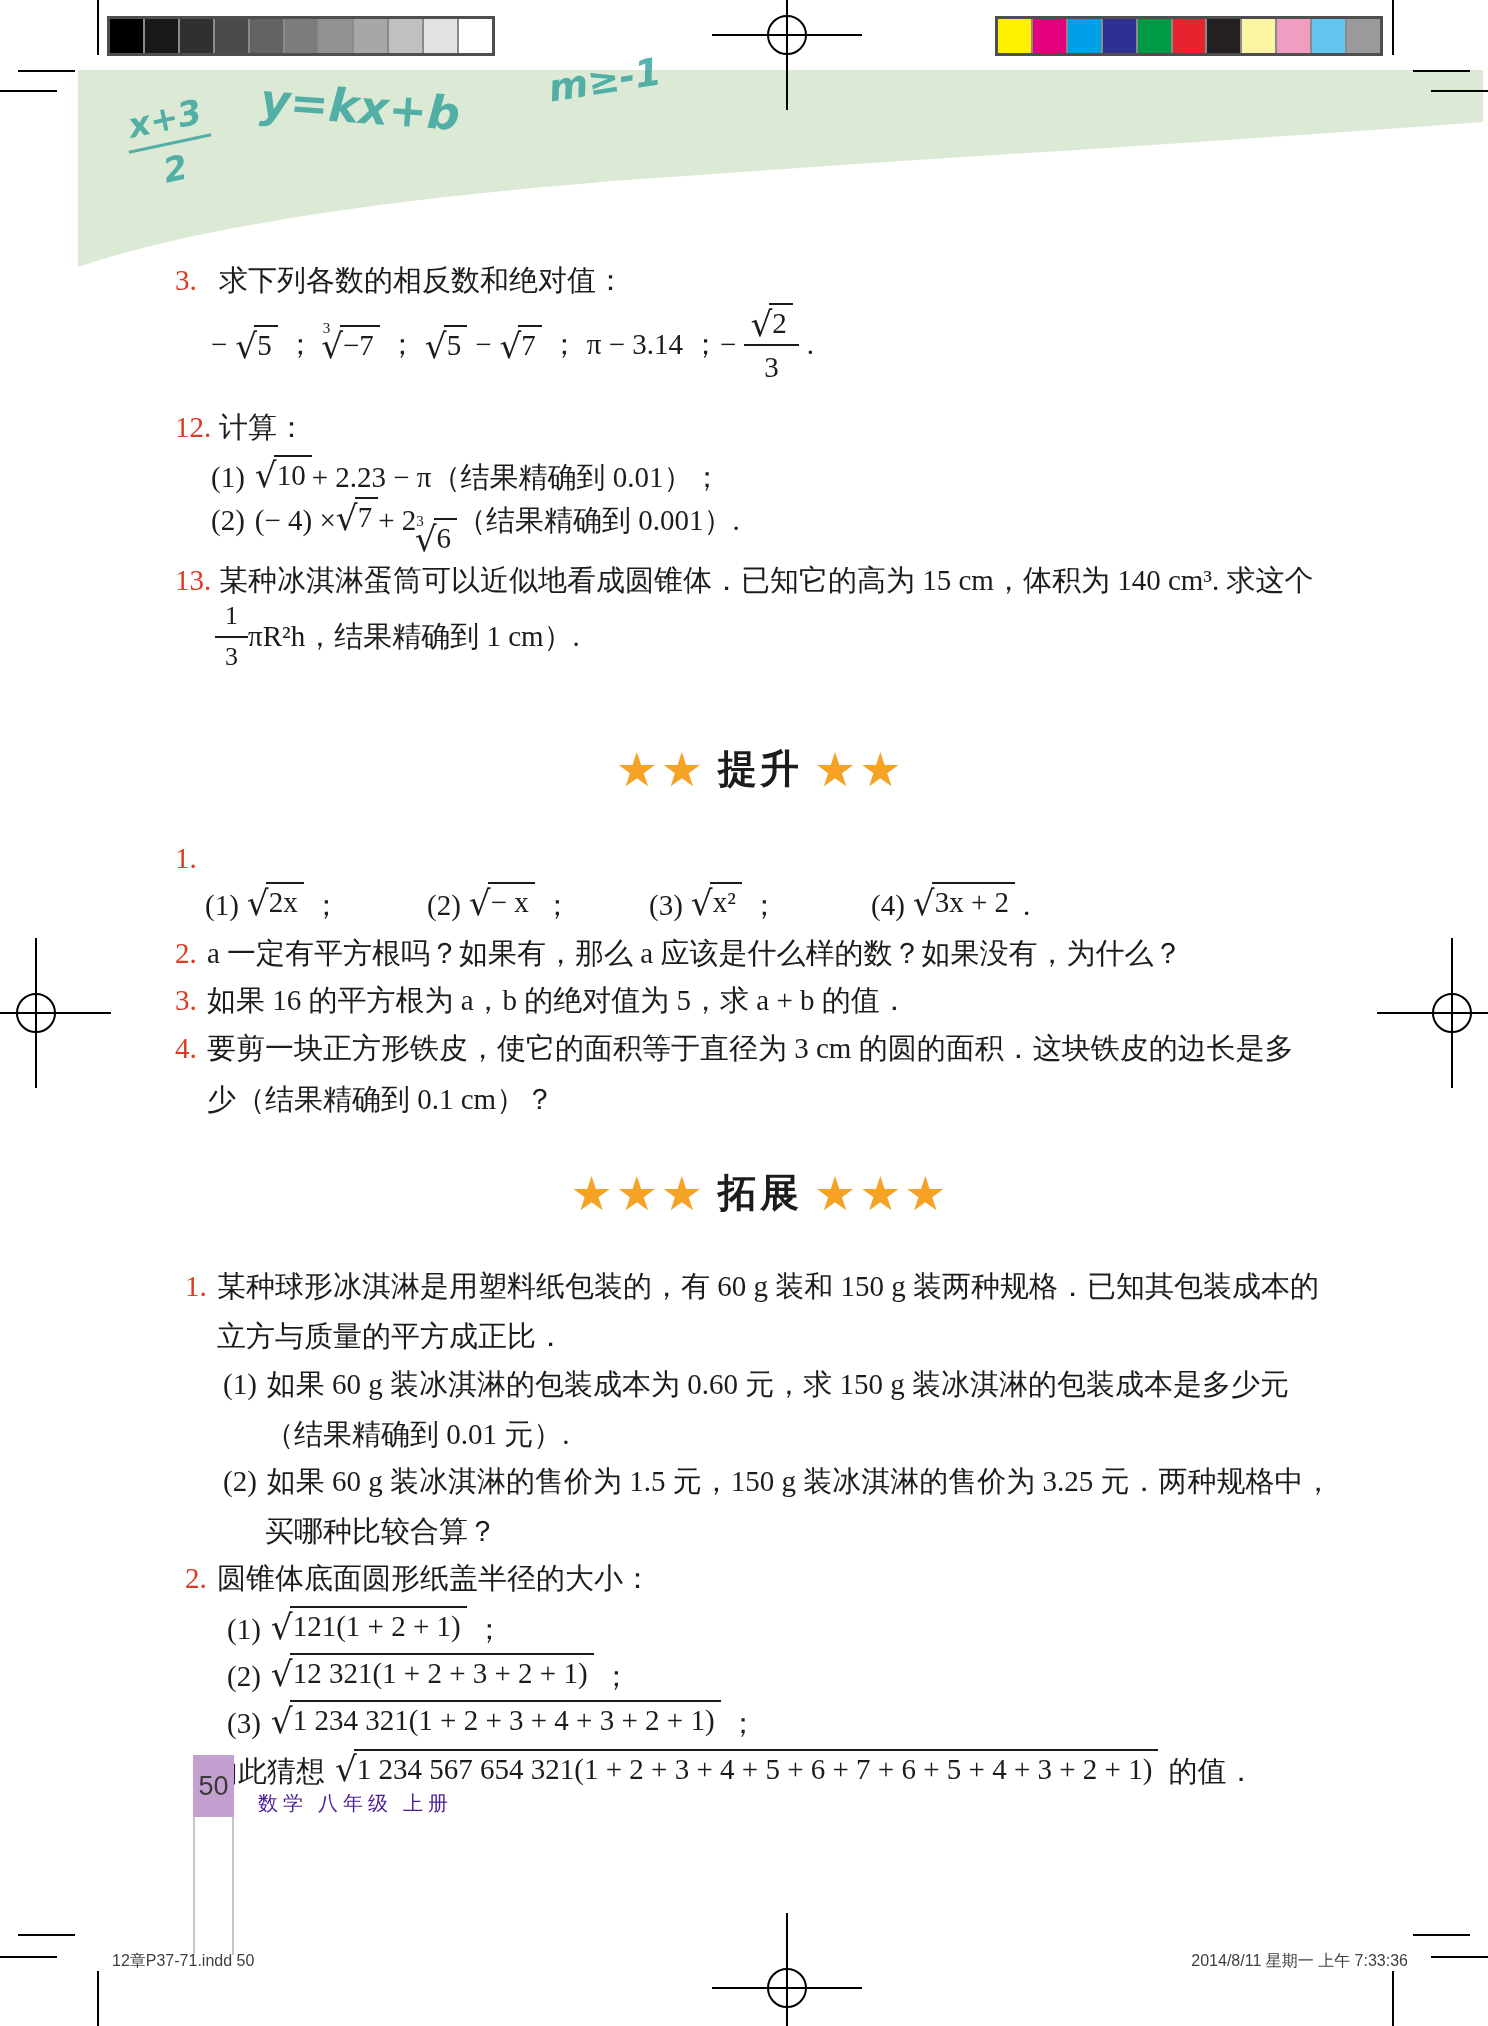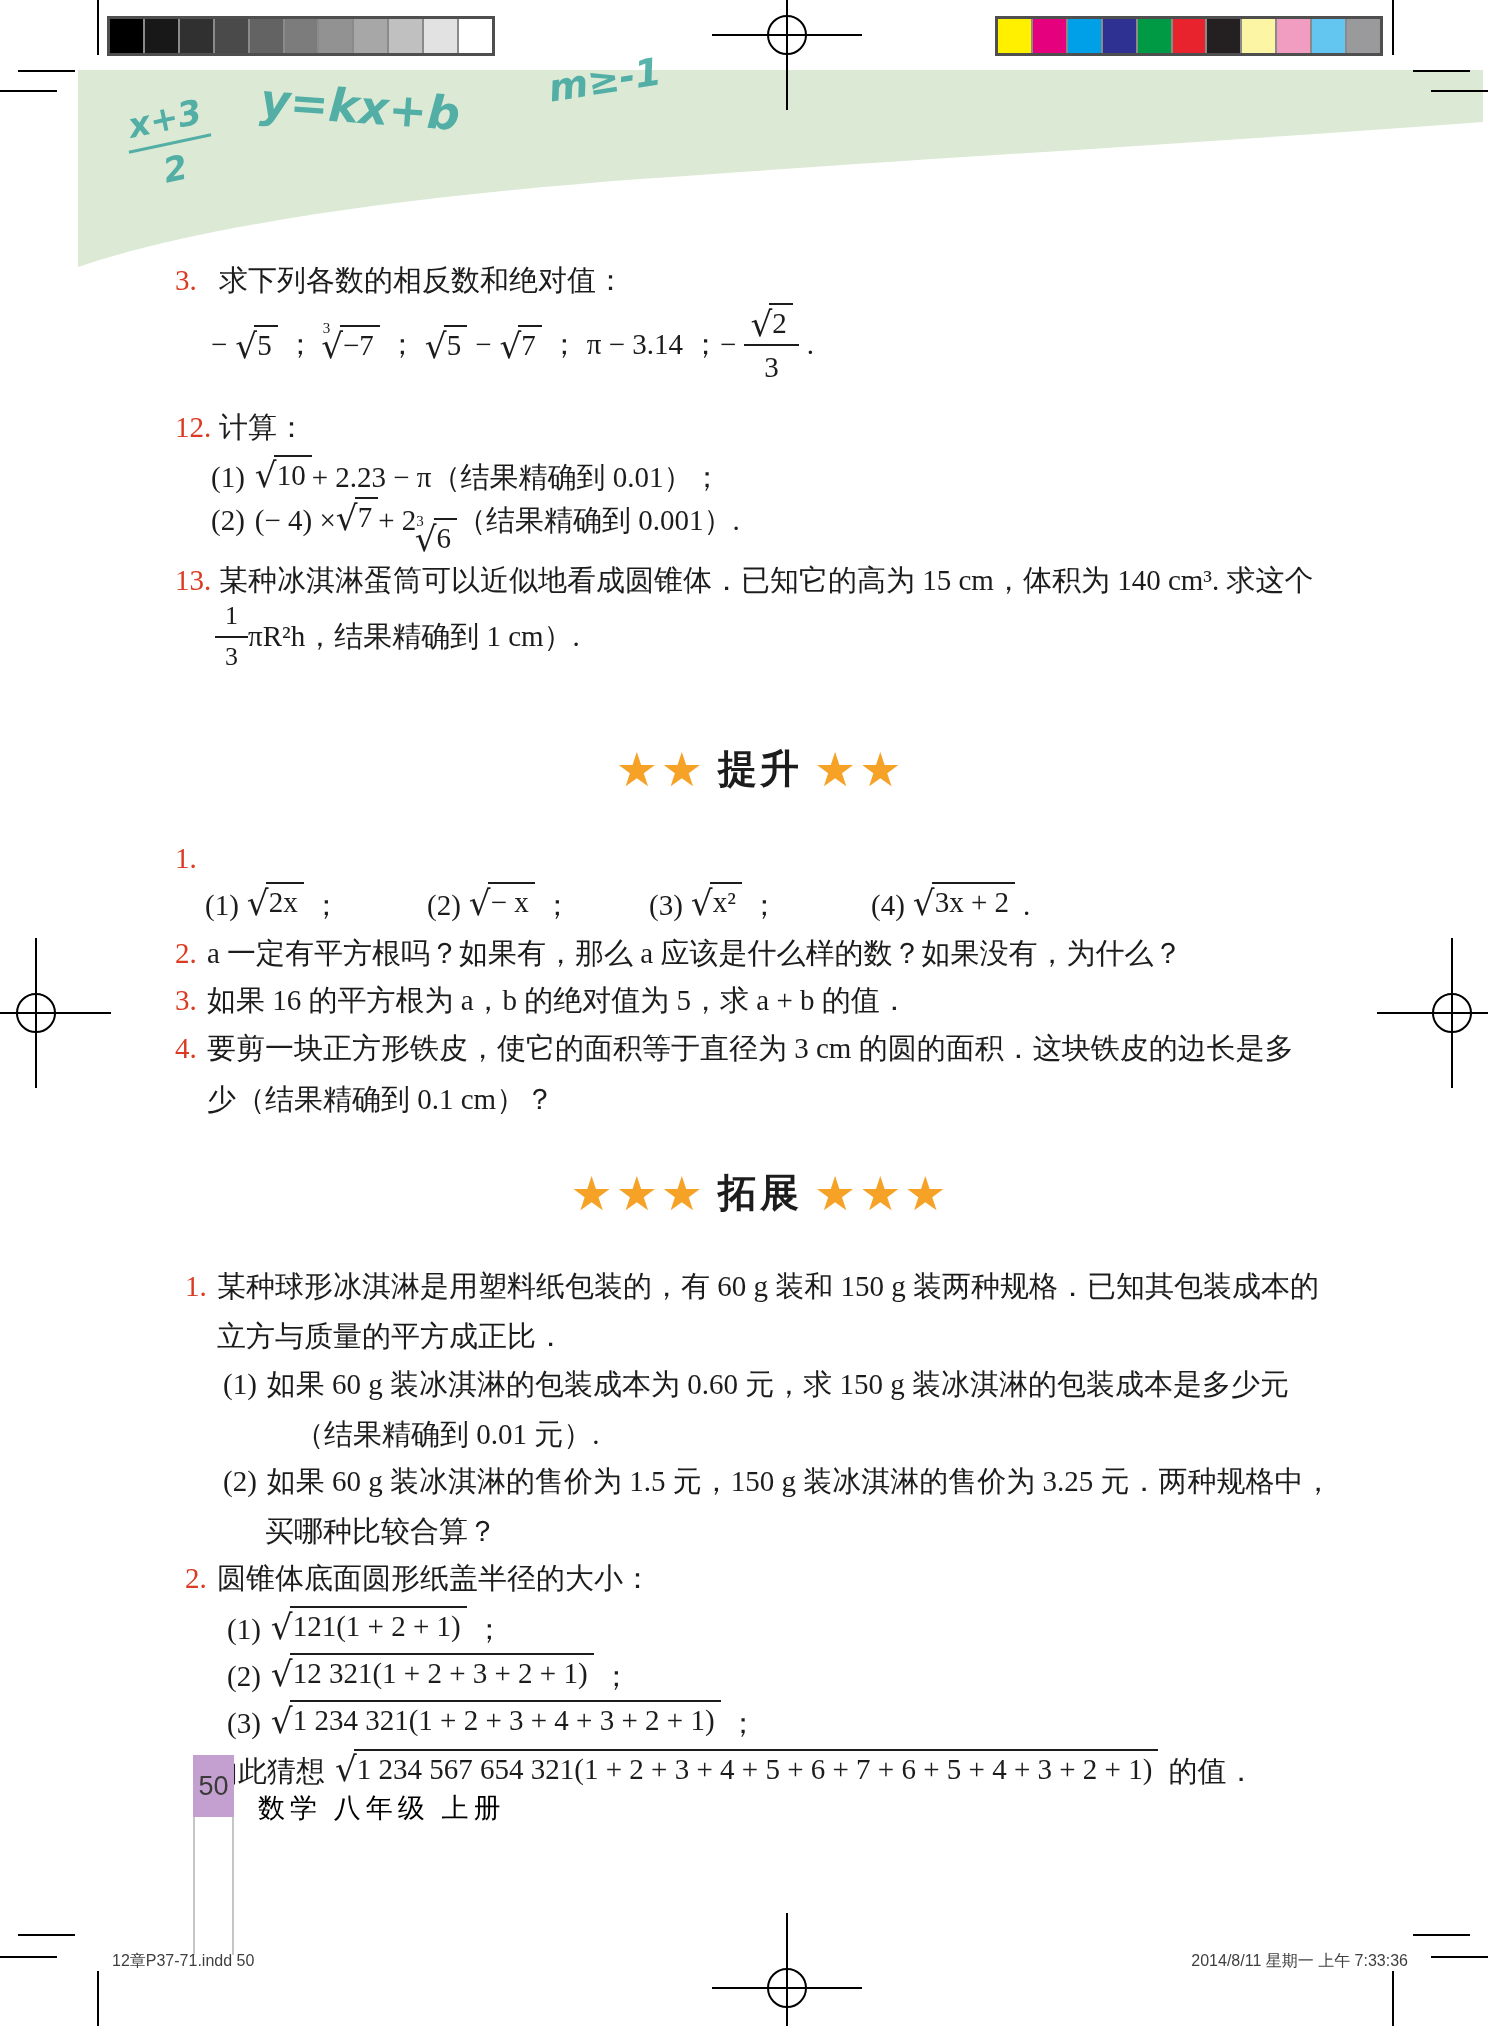--- a/index.html
+++ b/index.html
@@ -57,21 +57,21 @@
   .items4 .it{display:flex;align-items:baseline;width:222px;}
   .items4 .it:last-child{width:auto;}
   .items4 .it > *{margin-right:8px;}
 
   
   .pagebox{position:absolute;left:193px;top:1755px;width:41px;height:62px;background:var(--purple,#c3a0d0);
            display:flex;align-items:center;justify-content:center;
            font-family:"Liberation Sans","DejaVu Sans",sans-serif;font-size:27px;color:#3a3a3a;}
   .pagestrip{position:absolute;left:193px;top:1817px;width:41px;height:138px;background:#fff;
              border-left:2px solid #c6c6c6;border-right:2px solid #c6c6c6;}
-  .bookfooter{position:absolute;left:258px;top:1790px;font-size:27px;letter-spacing:5px;color:#000000;}
+  .bookfooter{position:absolute;left:258px;top:1790px;font-size:20px;letter-spacing:5px;color:#4c1d95;}
   .printfooter{position:absolute;top:1951px;font-size:16px;color:#3f3f3f;
                font-family:"Liberation Sans","DejaVu Sans",sans-serif;}
   .pf-left{left:112px;}
   .pf-right{right:80px;}
 </style>
 </head>
 <body>
 
 <div class="page">
 
@@ -300,21 +300,21 @@
       <span class="pnum w1">1.</span>
       <span>某种球形冰淇淋是用塑料纸包装的，有 60 g 装和 150 g 装两种规格．已知其包装成本的</span>
     </div>
     <div class="row" style="margin-top:14px;margin-left:42px;">
       <span>立方与质量的平方成正比．</span>
     </div>
     <div class="row" style="margin-top:12px;margin-left:48px;">
       <span style="margin-right:10px;">(1)</span>
       <span>如果 60 g 装冰淇淋的包装成本为 0.60 元，求 150 g 装冰淇淋的包装成本是多少元</span>
     </div>
-    <div class="row" style="margin-top:14px;margin-left:120px;">
+    <div class="row" style="margin-top:14px;margin-left:90px;">
       <span>（结果精确到 0.01 元）.</span>
     </div>
     <div class="row" style="margin-top:10px;margin-left:48px;">
       <span style="margin-right:10px;">(2)</span>
       <span>如果 60 g 装冰淇淋的售价为 1.5 元，150 g 装冰淇淋的售价为 3.25 元．两种规格中，</span>
     </div>
     <div class="row" style="margin-top:14px;margin-left:90px;">
       <span>买哪种比较合算？</span>
     </div>
 

